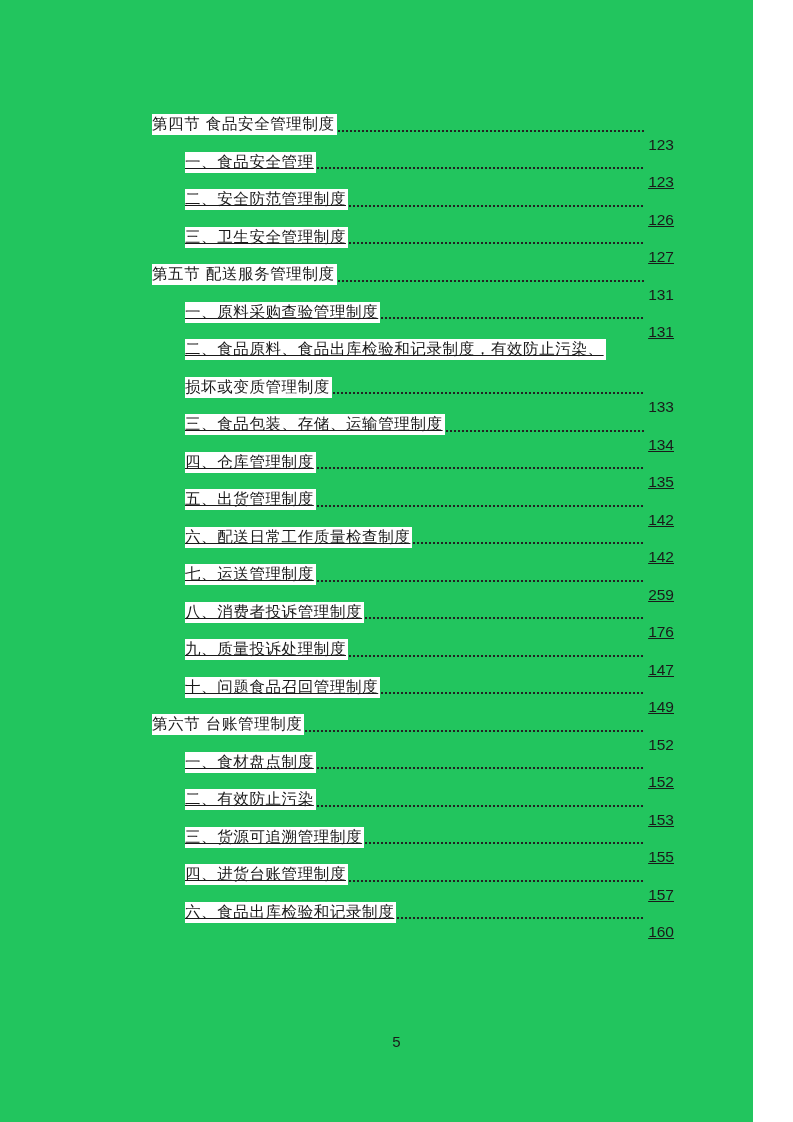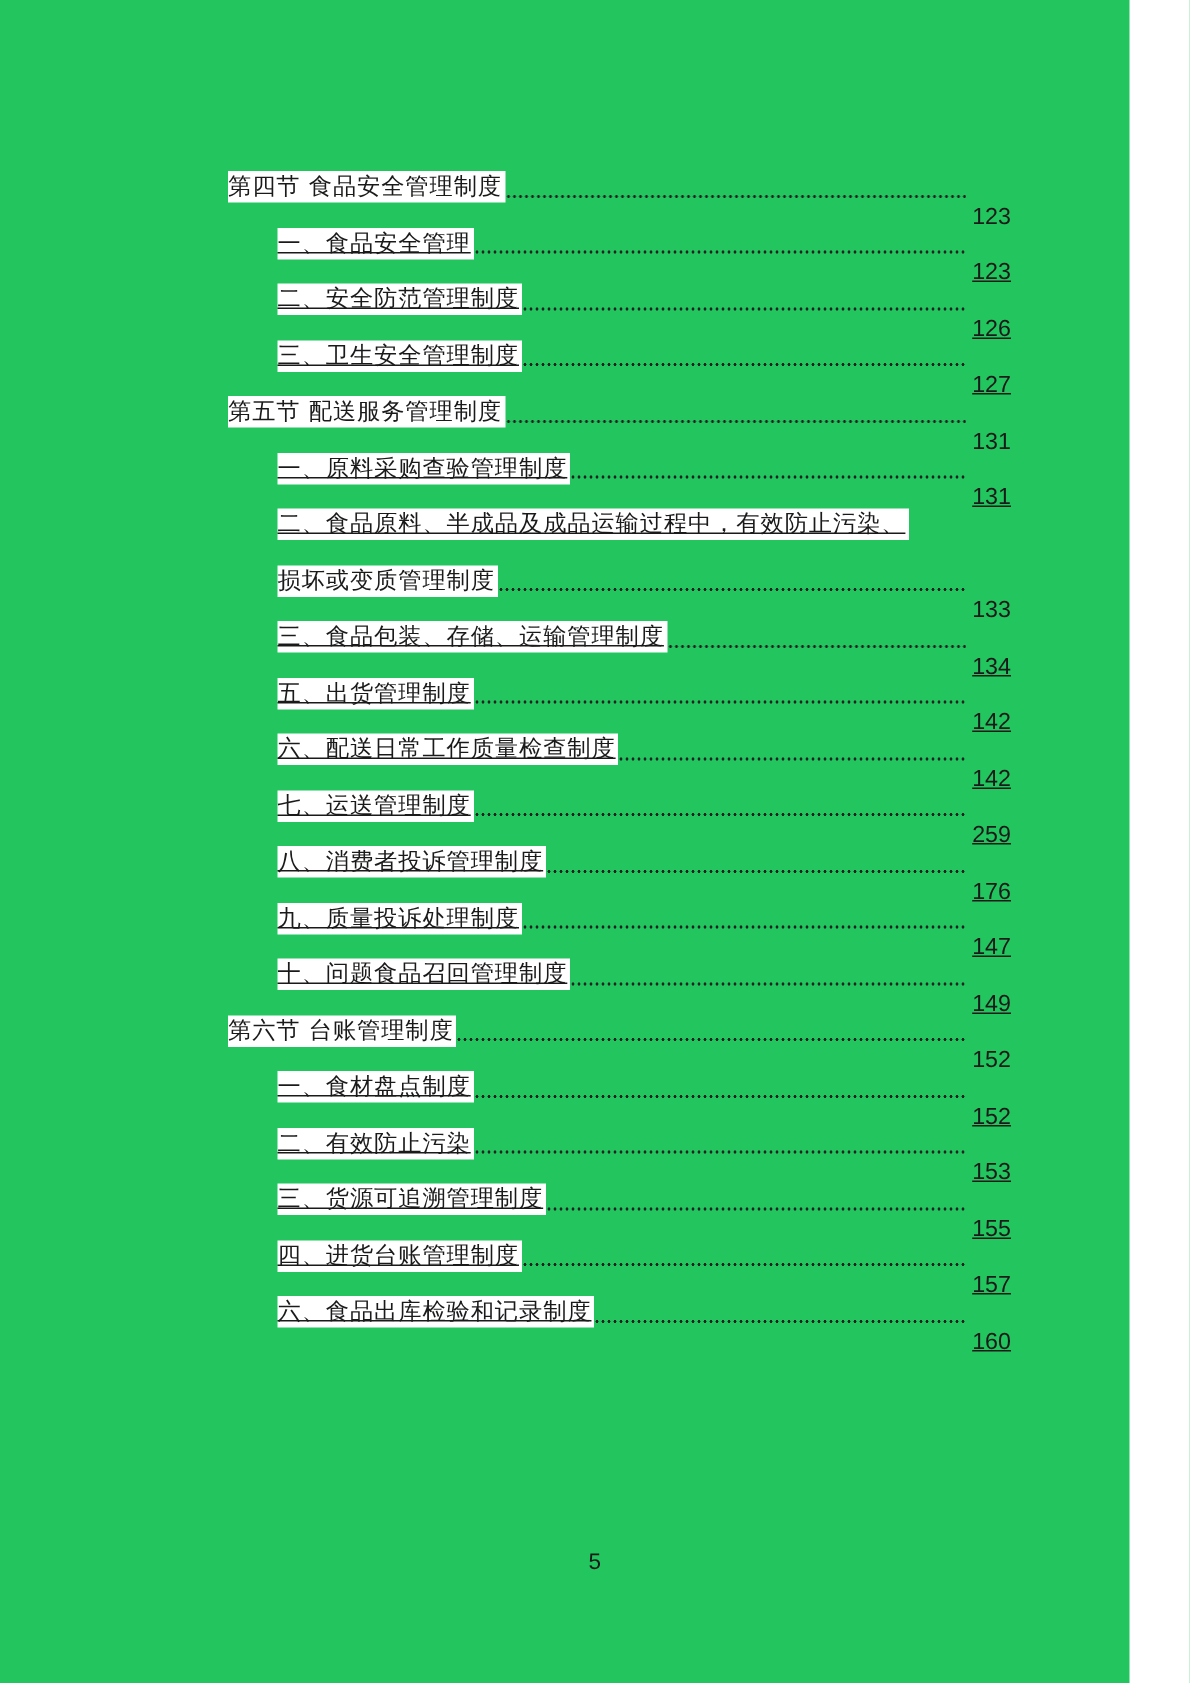--- a/index.html
+++ b/index.html
@@ -105,31 +105,36 @@
       <span class="toc-title">第五节  配送服务管理制度</span>
       <span class="toc-dots"></span>
       <span class="toc-page">131</span>
     </div>
     <div class="toc-line level-2">
       <span class="toc-title">一、原料采购查验管理制度</span>
       <span class="toc-dots"></span>
       <span class="toc-page">131</span>
     </div>
     <div class="toc-line level-2">
-      <span class="toc-title">二、食品原料、半成品及成品运输过程中，有效防止污染、</span>
+      <span class="toc-title">二、食品原料、食品出库检验和记录制度，有效防止污染、</span>
     </div>
     <div class="toc-line cont">
       <span class="toc-title">损坏或变质管理制度</span>
       <span class="toc-dots"></span>
       <span class="toc-page">133</span>
     </div>
     <div class="toc-line level-2">
       <span class="toc-title">三、食品包装、存储、运输管理制度</span>
       <span class="toc-dots"></span>
       <span class="toc-page">134</span>
+    </div>
+    <div class="toc-line level-2">
+      <span class="toc-title">四、仓库管理制度</span>
+      <span class="toc-dots"></span>
+      <span class="toc-page">135</span>
     </div>
     <div class="toc-line level-2">
       <span class="toc-title">五、出货管理制度</span>
       <span class="toc-dots"></span>
       <span class="toc-page">142</span>
     </div>
     <div class="toc-line level-2">
       <span class="toc-title">六、配送日常工作质量检查制度</span>
       <span class="toc-dots"></span>
       <span class="toc-page">142</span>

